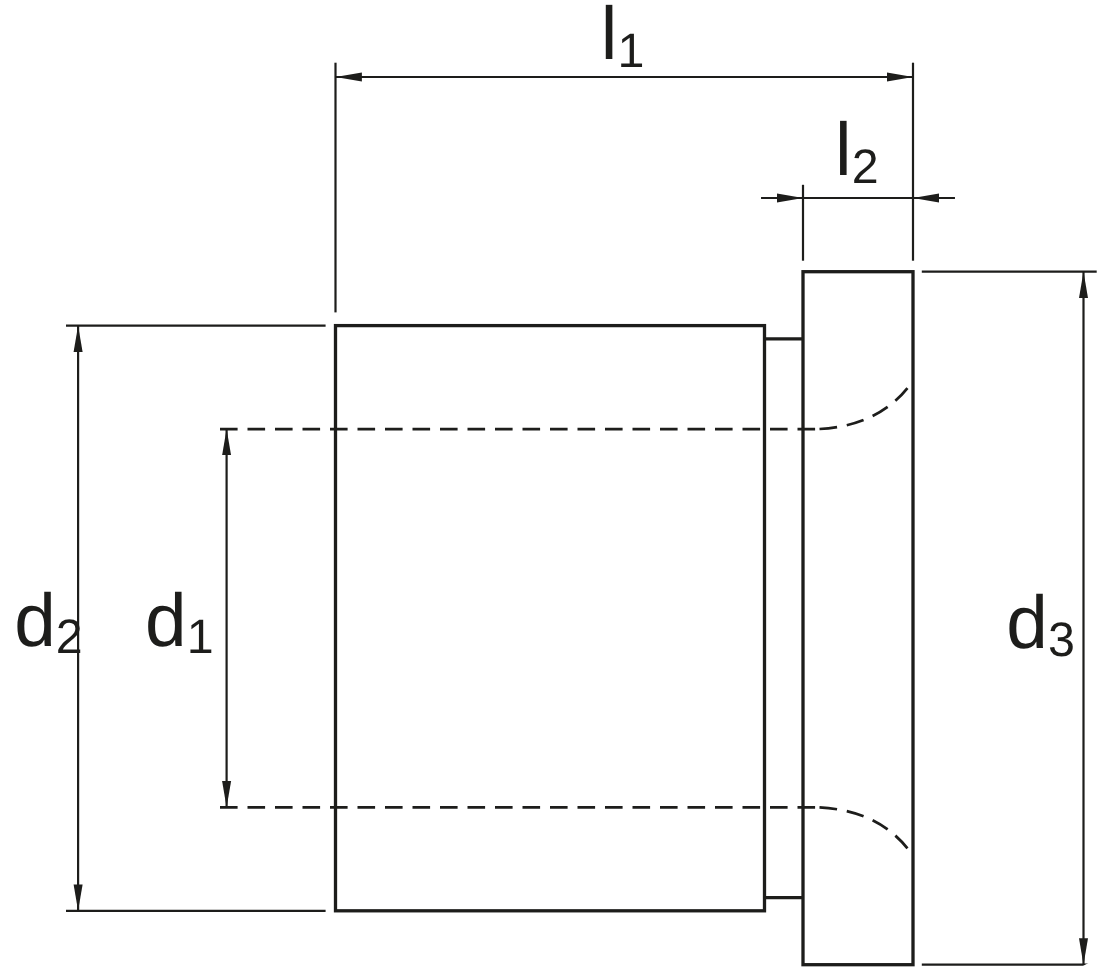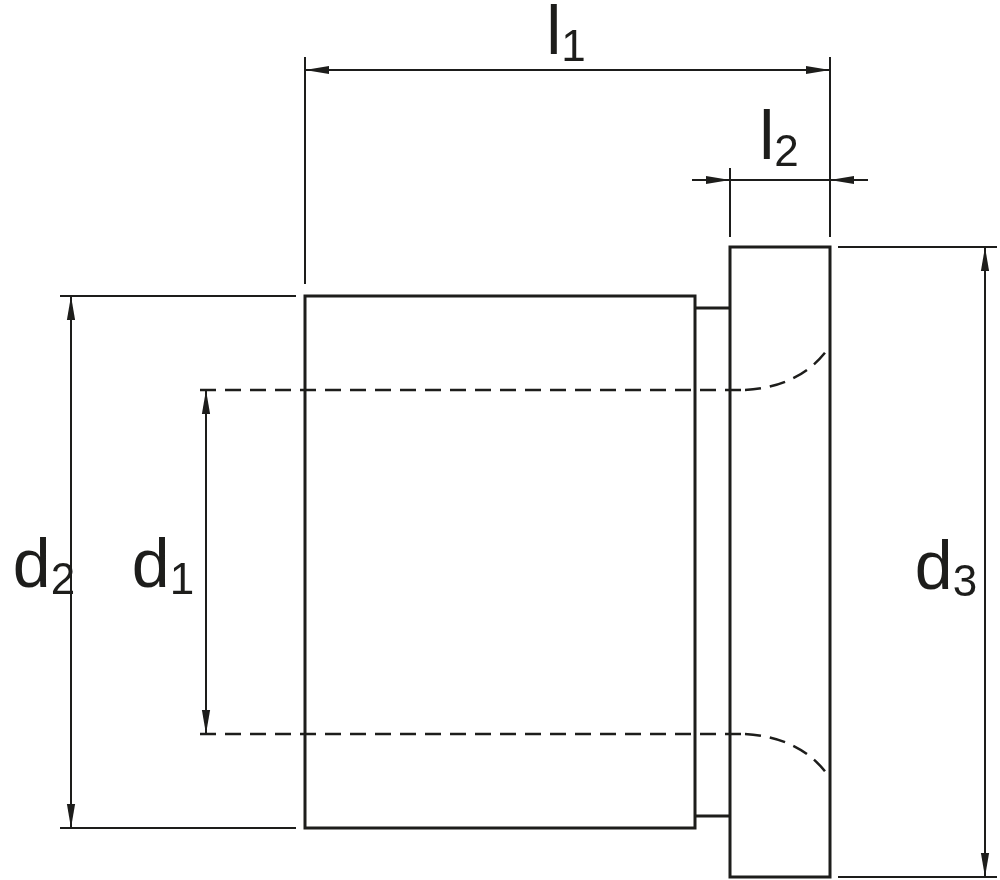--- a/index.html
+++ b/index.html
@@ -11,20 +11,21 @@
     padding:0;
     background:var(--bg);
     font-family:"Liberation Sans", sans-serif;
   }
   .canvas{
     position:relative;
     width:1000px;
     height:880px;
     background:var(--bg);
     overflow:hidden;
+    border-radius:25px;
   }
   svg{display:block;}
   .outline{
     fill:none;
     stroke:var(--line);
     stroke-width:3;
     stroke-linejoin:miter;
     stroke-linecap:butt;
   }
   .hidden-line{

